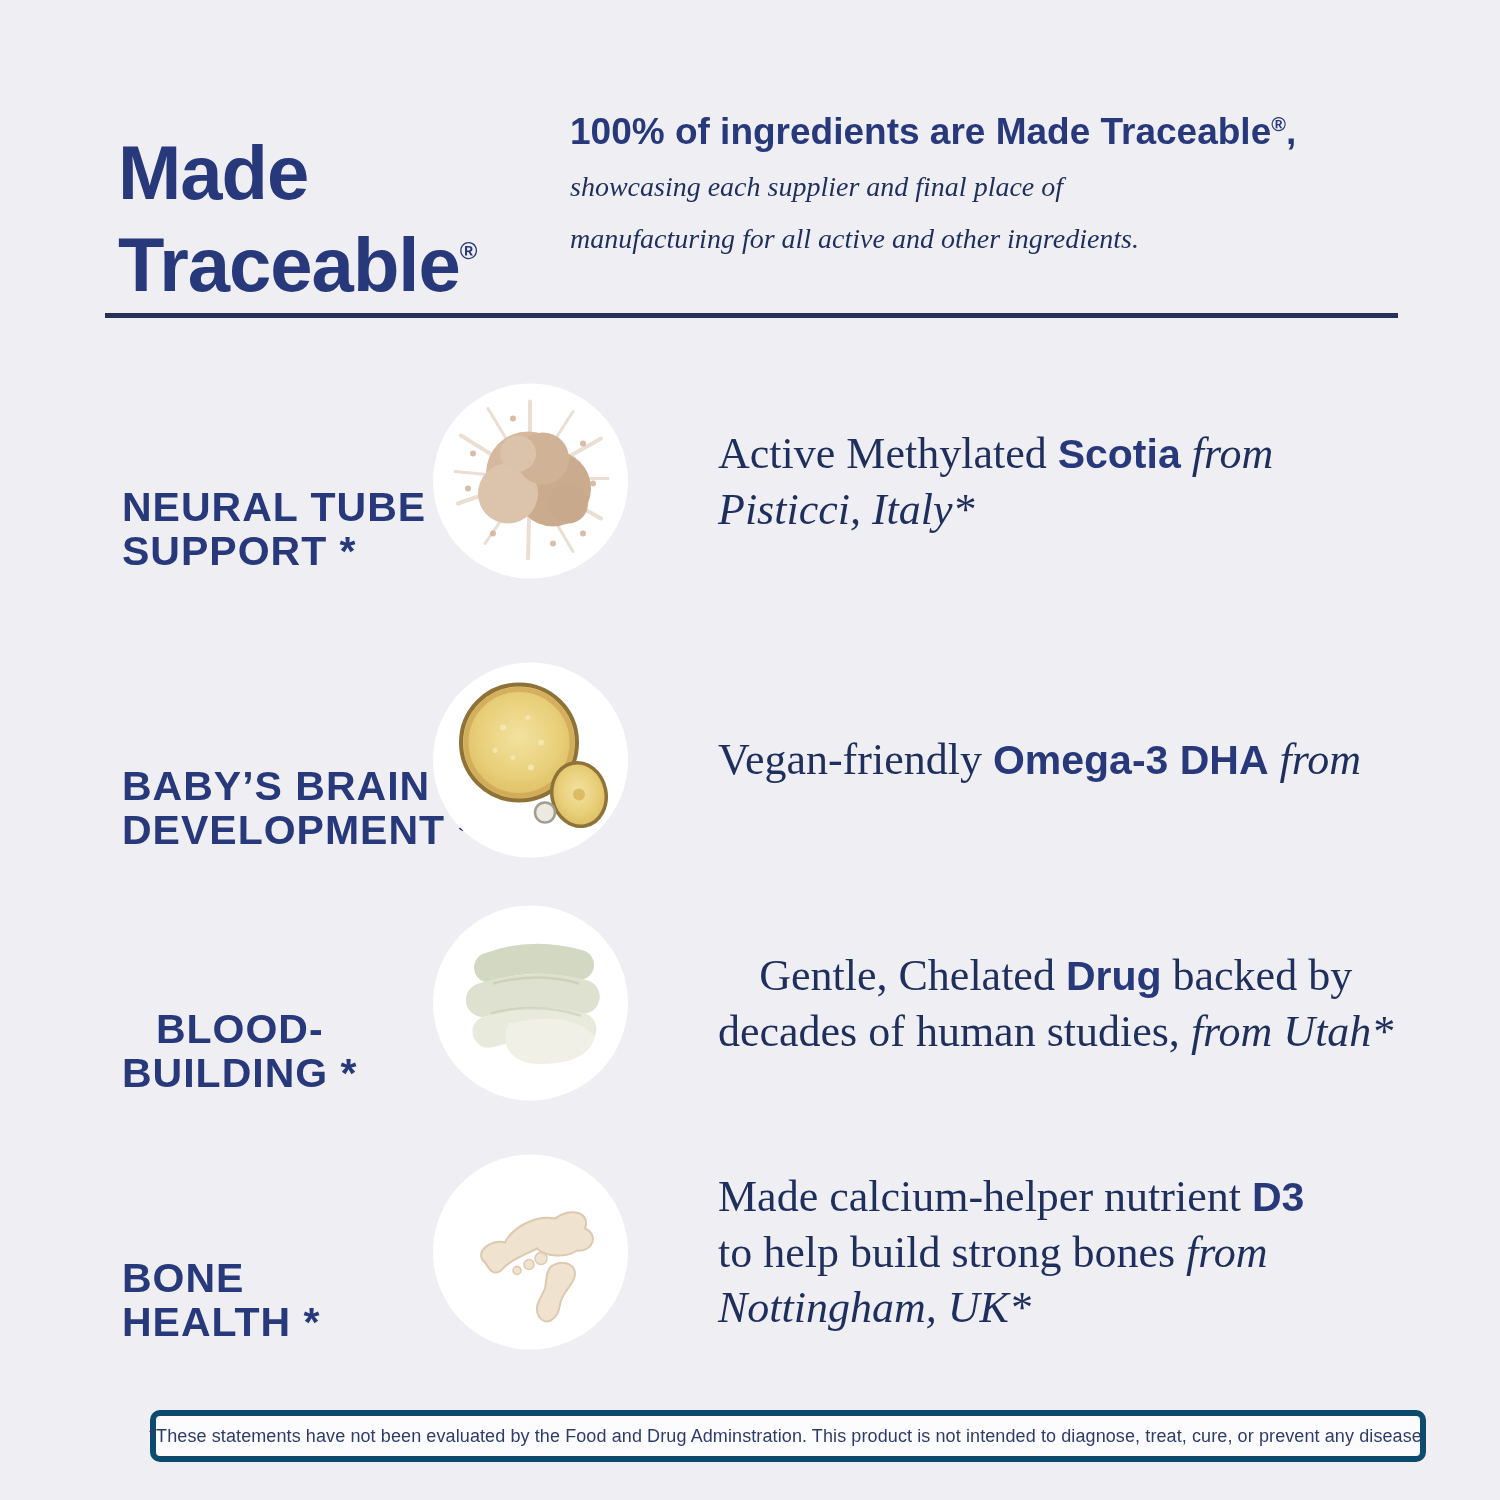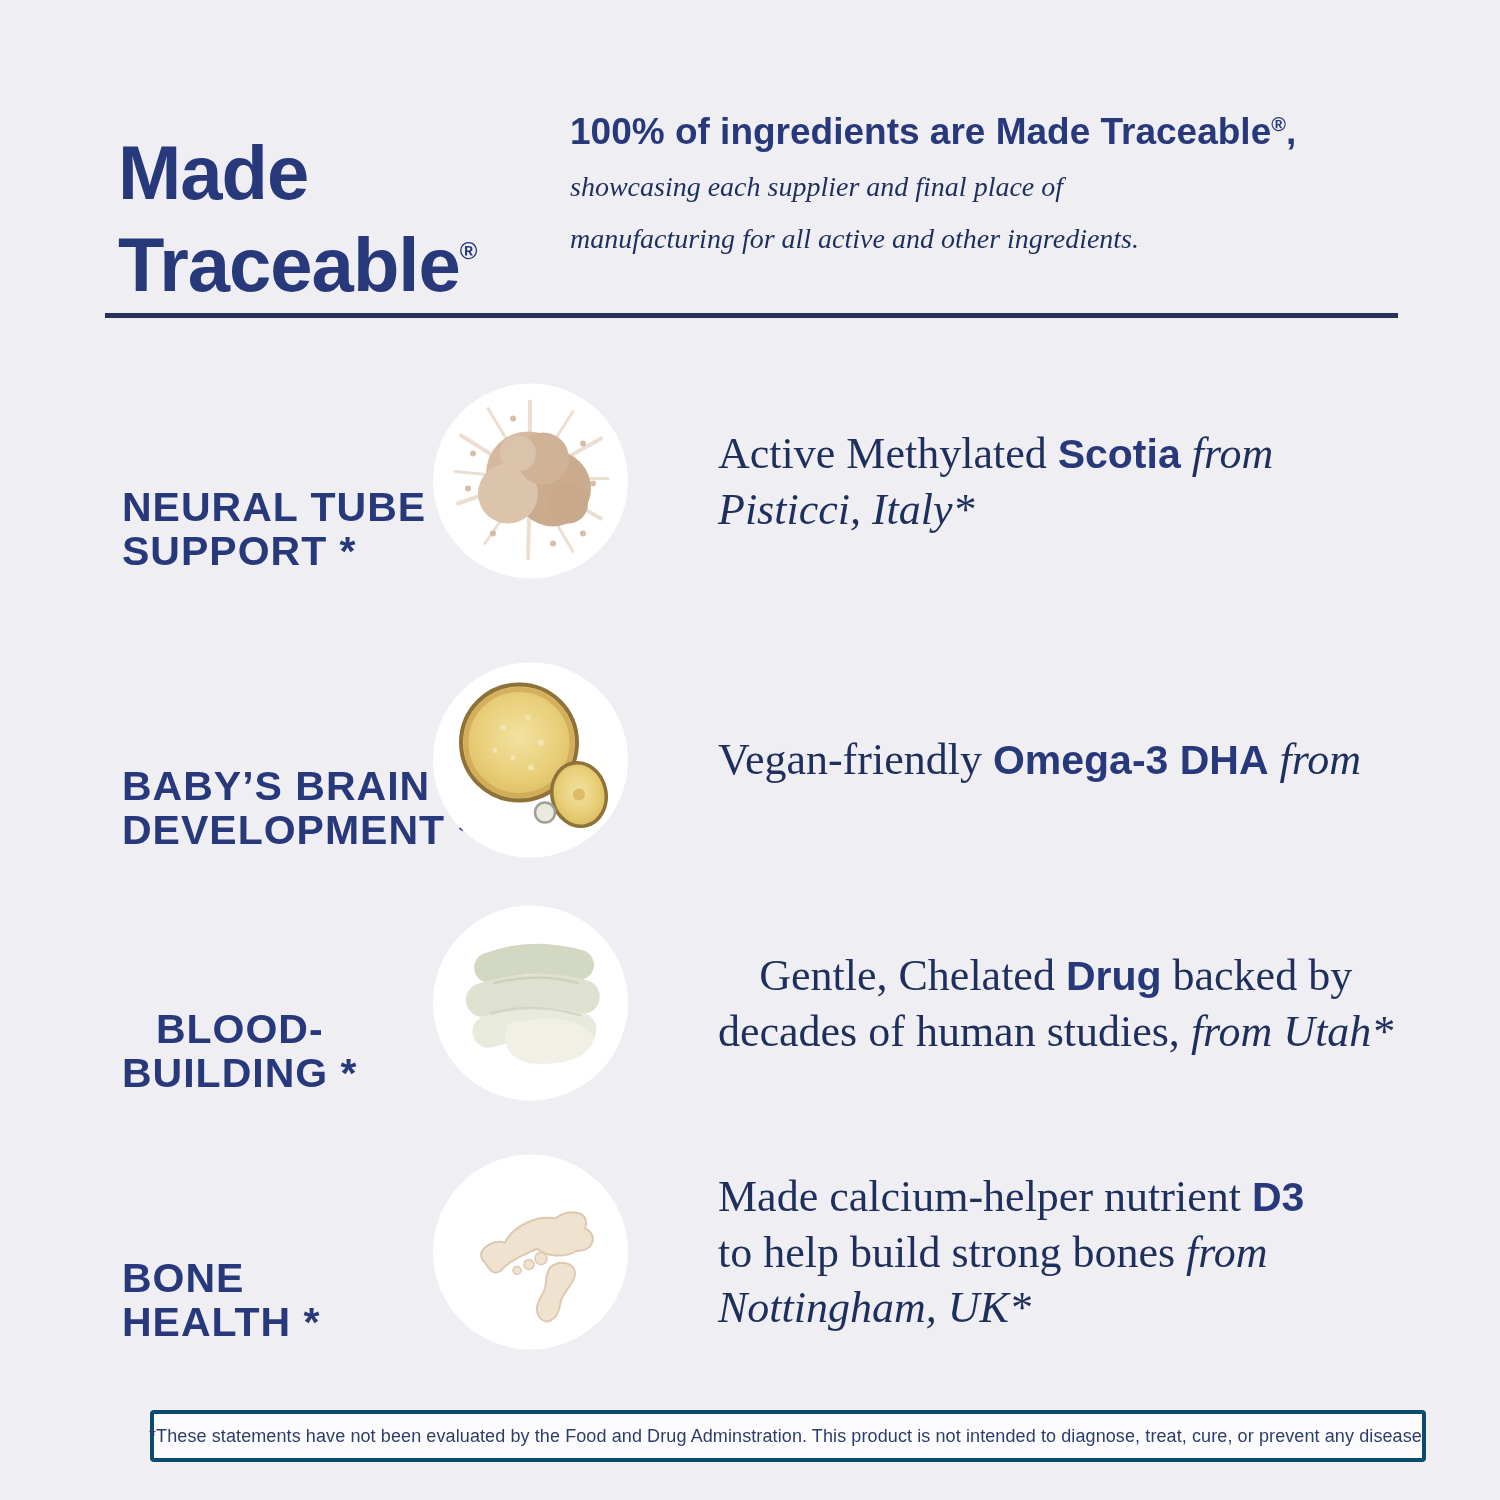--- a/index.html
+++ b/index.html
@@ -57,21 +57,21 @@
     position:absolute;left:718px;top:50%;transform:translateY(-50%);
     font-family:"Liberation Serif",serif;font-size:44px;line-height:55px;
     color:var(--navy-serif);white-space:nowrap;
   }
   .seg-serif{font-family:"Liberation Serif",serif;color:var(--navy-serif);}
   .seg-bold{font-family:"Liberation Sans",sans-serif;font-weight:700;font-size:41px;color:var(--navy-sans);}
   .seg-italic{font-family:"Liberation Serif",serif;font-style:italic;color:var(--navy-serif);}
   
   .disclaimer-box{
     position:absolute;left:150px;top:1410px;width:1276px;height:52px;
-    background:#FCFCFE;border:4px solid #0c4a6e;border-radius:4px;
+    background:#FCFCFE;border:6px solid #0c4a6e;border-radius:10px;
     display:flex;align-items:center;justify-content:center;box-sizing:border-box;
   }
   .disclaimer-text{
     font-size:18px;color:#2E3C6B;letter-spacing:0.1px;white-space:nowrap;
   }
 </style>
 </head>
 <body>
 
 <div class="canvas">

